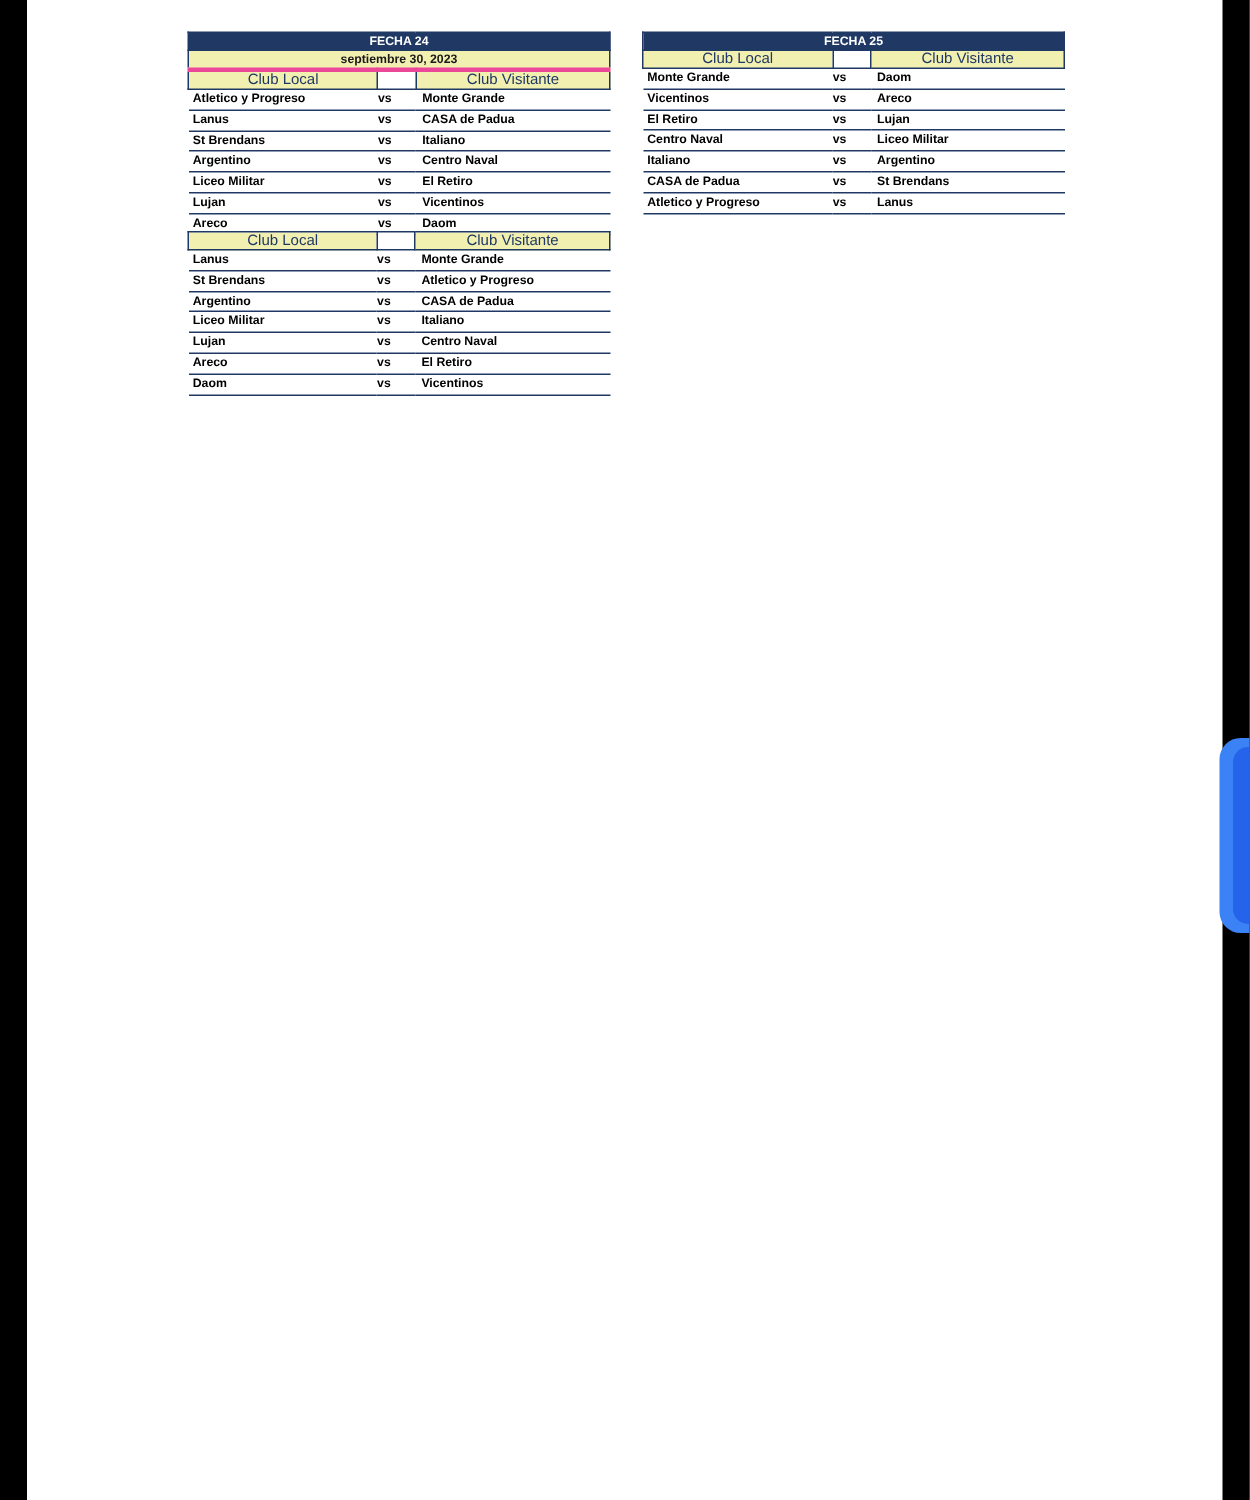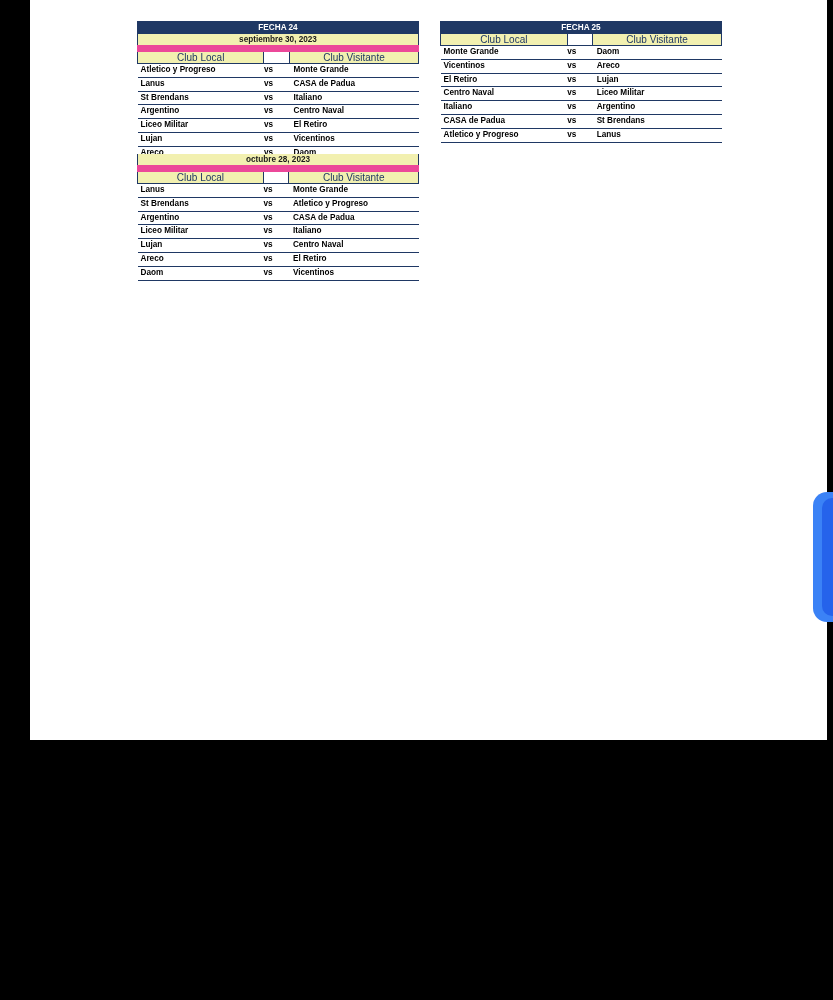--- a/index.html
+++ b/index.html
@@ -9,24 +9,24 @@
   }
   body {
     width: 833px;
     height: 1000px;
     font-family: "Liberation Sans", sans-serif;
     overflow: hidden;
     position: relative;
   }
   .page {
     position: absolute;
-    left: 30px;
+    left: 18px;
     top: 0;
     width: 797px;
-    height: 740px;
+    height: 1000px;
     background: #ffffff;
   }
   .tables-area {
     position: absolute;
     left: 0;
     top: 0;
     width: 797px;
     height: 300px;
   }
   .fixture-table {
@@ -55,21 +55,21 @@
   }
   .date-row th {
     background: #f2f0b0;
     color: #1a1a1a;
     font-weight: bold;
     font-size: 8.2px;
     height: 11px;
     line-height: 11px;
     border-left: 1px solid #1f3864;
     border-right: 1px solid #1f3864;
-    border-bottom: 7px solid #ec4899;
+    border-bottom: 3px solid #ec4899;
   }
   .head-row td {
     background: #f2f0b0;
     color: #1f3864;
     font-size: 10px;
     text-align: center;
     height: 11px;
     line-height: 11px;
     border: 1px solid #1f3864;
   }
@@ -241,23 +241,20 @@
     </tbody>
       </table>
 
     <table class="fixture-table t3">
       <colgroup>
           <col class="col-local">
           <col class="col-mid">
           <col class="col-visit">
         </colgroup>
       <tbody>
-      <tr class="date-row">
-        <th colspan="3">octubre 28, 2023</th>
-      </tr>
       <tr class="head-row">
         <td>Club Local</td>
         <td class="mid"></td>
         <td>Club Visitante</td>
       </tr>
       <tr class="match-row">
         <td class="local">Lanus</td>
         <td class="vs">vs</td>
         <td class="visit">Monte Grande</td>
       </tr>

